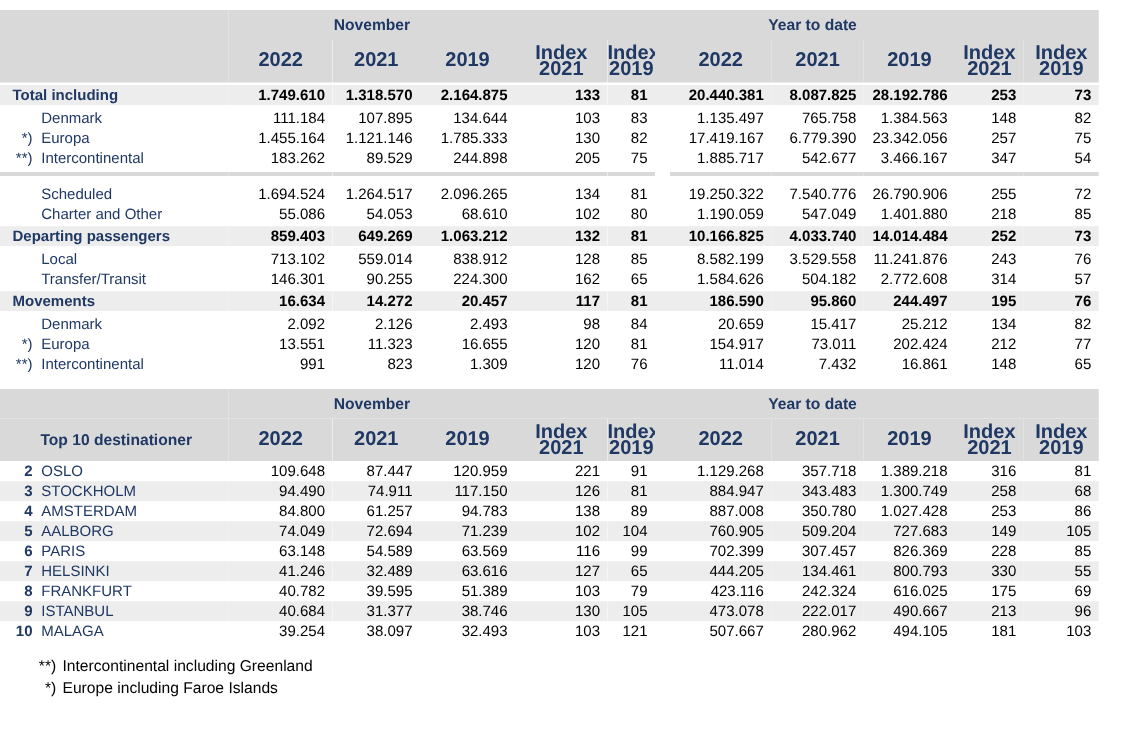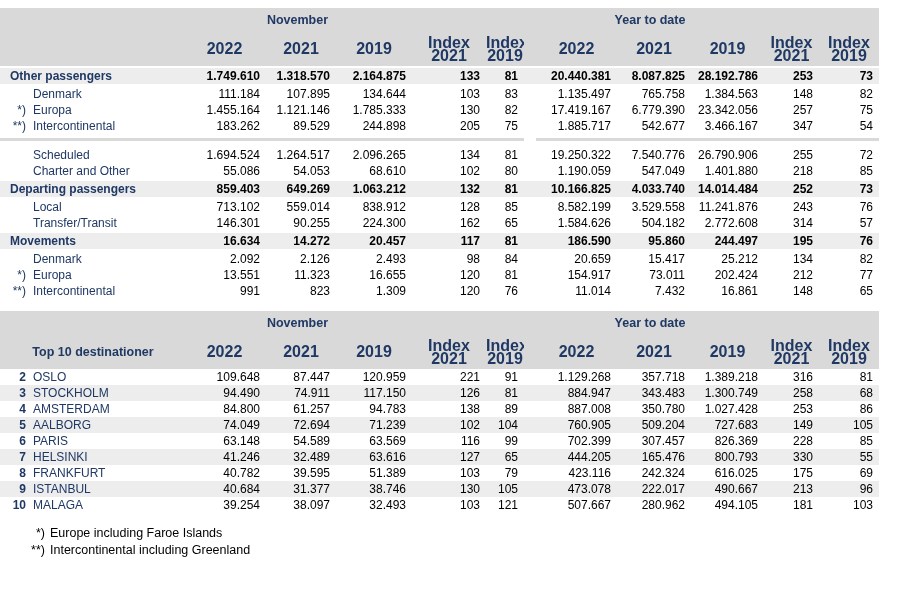--- a/index.html
+++ b/index.html
@@ -85,21 +85,21 @@
         <th class="yr">2021</th>
         <th class="yr">2019</th>
         <th class="idxh">Index
 2021</th>
         <th class="idxh">Index
 2019</th>
       </tr>
     </thead>
     <tbody>
         <tr class="total">
-          <td class="lab"><span class="lbl">Other passengers</span></td>
+          <td class="lab"><span class="lbl">Total including</span></td>
           <td class="num">1.749.610</td>
           <td class="num">1.318.570</td>
           <td class="num">2.164.875</td>
           <td class="idx">133</td>
           <td class="idx">81</td>
           <td class="sp"></td>
           <td class="num">20.440.381</td>
           <td class="num">8.087.825</td>
           <td class="num">28.192.786</td>
           <td class="idx">253</td>
@@ -406,21 +406,21 @@
         </tr>
         <tr class="odd">
           <td class="lab"><span class="marker rank">7</span><span class="lbl">HELSINKI</span></td>
           <td class="num">41.246</td>
           <td class="num">32.489</td>
           <td class="num">63.616</td>
           <td class="idx">127</td>
           <td class="idx">65</td>
           <td class="sp"></td>
           <td class="num">444.205</td>
-          <td class="num">165.476</td>
+          <td class="num">134.461</td>
           <td class="num">800.793</td>
           <td class="idx">330</td>
           <td class="idx">55</td>
         </tr>
         <tr class="even">
           <td class="lab"><span class="marker rank">8</span><span class="lbl">FRANKFURT</span></td>
           <td class="num">40.782</td>
           <td class="num">39.595</td>
           <td class="num">51.389</td>
           <td class="idx">103</td>
@@ -458,20 +458,20 @@
           <td class="num">280.962</td>
           <td class="num">494.105</td>
           <td class="idx">181</td>
           <td class="idx">103</td>
         </tr>
       </tbody>
   </table>
 
   <div class="footnotes">
     <div class="fnote">
+      <span class="fmarker">**)</span><span class="ftext">Intercontinental including Greenland</span>
+    </div>
+    <div class="fnote">
       <span class="fmarker">*)</span><span class="ftext">Europe including Faroe Islands</span>
     </div>
-    <div class="fnote">
-      <span class="fmarker">**)</span><span class="ftext">Intercontinental including Greenland</span>
-    </div>
   </div>
 
 </div>
 
 </body></html>

